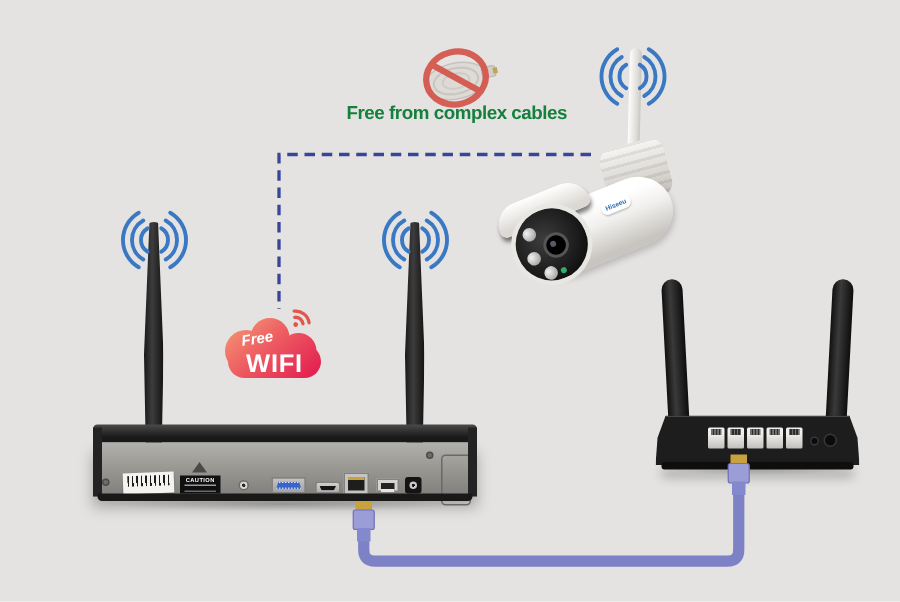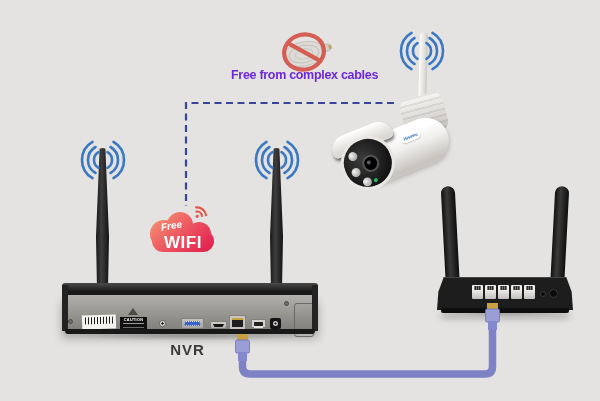--- a/index.html
+++ b/index.html
@@ -1,21 +1,21 @@
 <!DOCTYPE html>
 <html><head>
 <meta charset="utf-8">
 <style>
   html,body{margin:0;padding:0;}
   .scene{position:relative;width:600px;height:401px;background:#e4e3e1;overflow:hidden;
          font-family:"Liberation Sans", sans-serif;}
   .abs{position:absolute;}
 
   
-  .caption{left:231px;top:68px;width:150px;font-size:12.5px;font-weight:700;color:#6d28d9;
+  .caption{left:231px;top:68px;width:150px;font-size:12.5px;font-weight:700;color:#15803d;
            letter-spacing:-0.3px;z-index:3;}
 
   
   .waves{width:76px;height:56px;z-index:2;}
 
   
   .overlay{left:0;top:0;width:600px;height:401px;pointer-events:none;}
   .overlay.link{z-index:1;}
   .overlay.cable{z-index:6;}
 
@@ -267,21 +267,20 @@
       <span class="port-label" style="left:122px;width:16px">VGA</span>
       <span class="port-label" style="left:146px;width:22px">HD OUTPUT</span>
       <span class="port-label" style="left:167px;width:17px">NETWORK</span>
       <span class="port-label" style="left:189px;width:15px">USB</span>
       <span class="port-label" style="left:205px;width:17px">DC 12V</span>
     </div>
     <div class="nvr-cap" style="left:0"></div>
     <div class="nvr-cap" style="left:250px"></div>
     <div class="nvr-bottom"></div>
   </div>
-  <div class="abs dev-label" style="left:150px;top:341px;width:75px">NVR</div>
 
   <div class="abs shadow" style="left:444px;top:308px;width:124px;height:9px"></div>
   <div class="abs r-antenna" style="left:446px;top:186px;transform:rotate(-3deg);transform-origin:bottom center"></div>
   <div class="abs r-antenna" style="left:550px;top:186px;transform:rotate(3deg);transform-origin:bottom center"></div>
   <div class="abs r-body"></div>
   <div class="abs r-base"></div>
   <div class="abs r-ports">
     <div class="r-port"></div>
     <div class="r-port"></div>
     <div class="r-port"></div>

